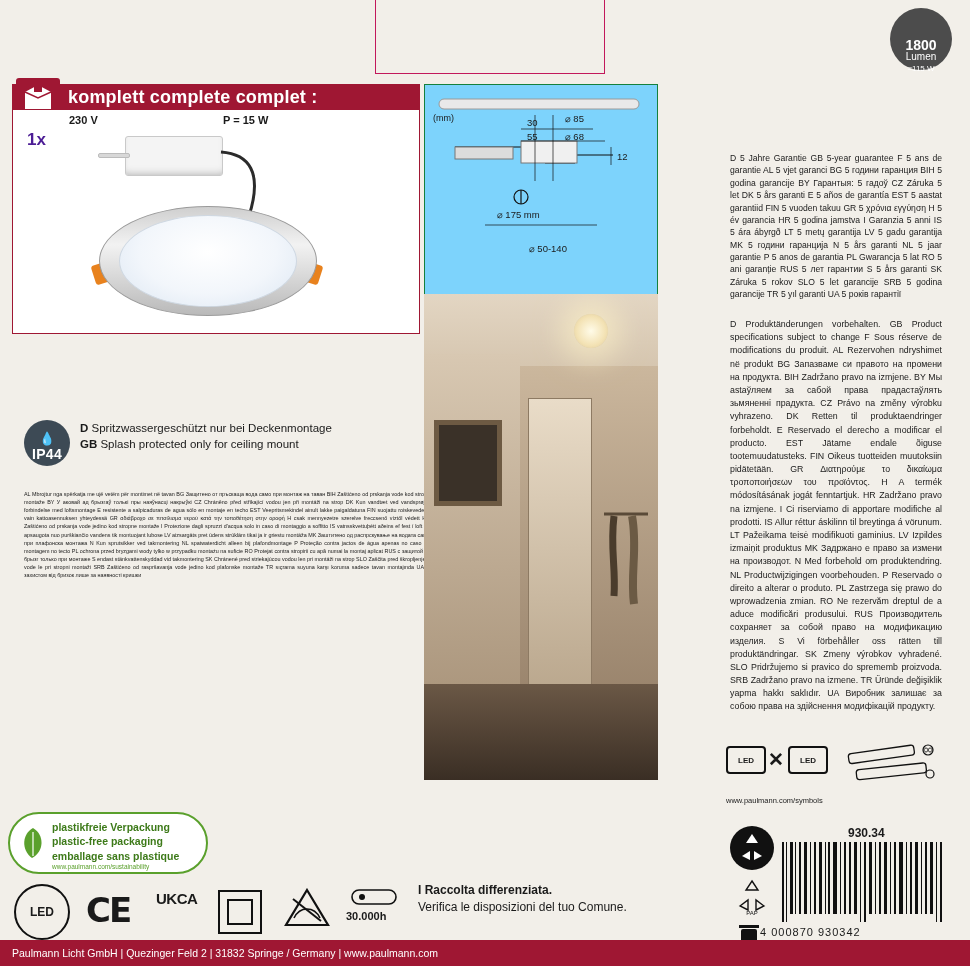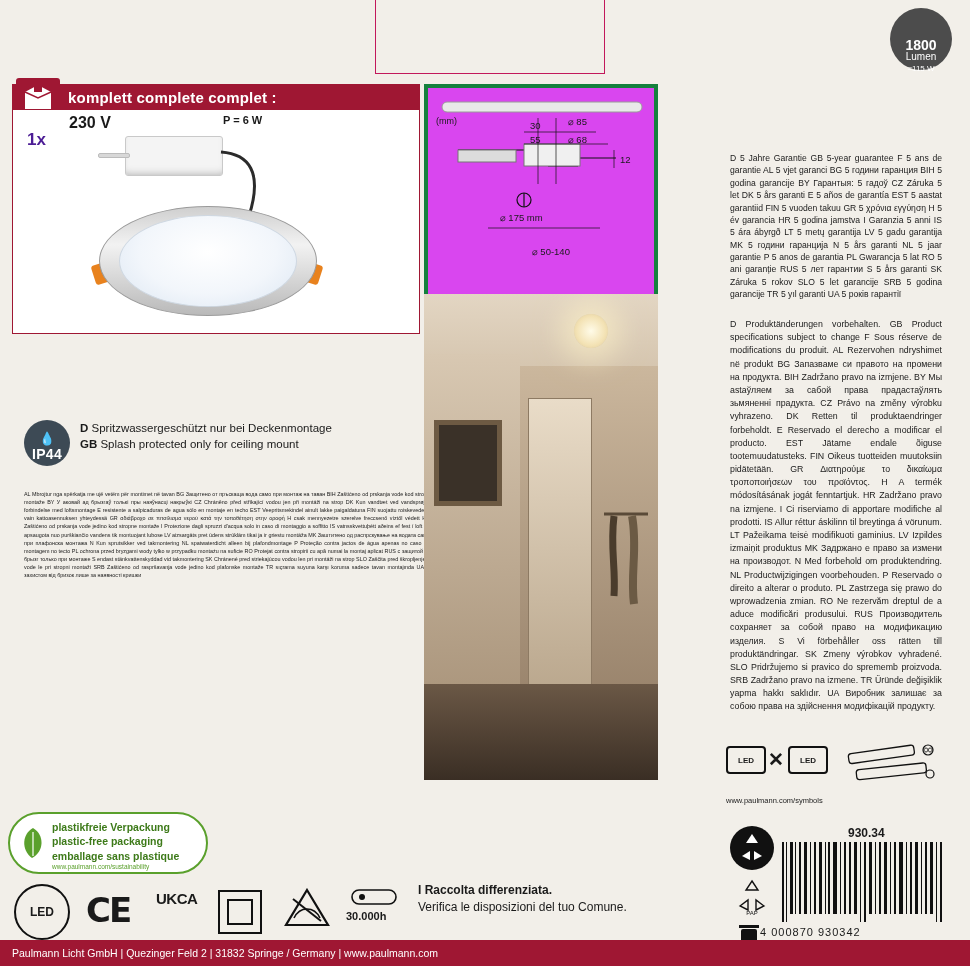--- a/index.html
+++ b/index.html
@@ -28,33 +28,33 @@
   .lumen-badge .v{font-size:14px;font-weight:bold;margin-top:33px;}
   .lumen-badge .u{font-size:10px;}
   .lumen-badge .w{font-size:8px;margin-top:2px;}
 
   
   .left-col{position:absolute;left:12px;top:84px;width:408px;}
 
   .komplett-bar{
     position:relative;height:26px;background:#9f1733;color:#fff;
     display:flex;align-items:center;padding-left:56px;box-sizing:border-box;
-    font-size:15px;font-weight:bold;letter-spacing:.2px;
+    font-size:18px;font-weight:bold;letter-spacing:.2px;
   }
   .box-icon{
     position:absolute;left:4px;top:-6px;width:44px;height:40px;
     background:#9f1733;border-radius:3px;
   }
   .box-icon svg{position:absolute;left:7px;top:4px;}
 
   .product-frame{
     position:relative;border:1px solid #9f1733;border-top:none;
     height:224px;background:#fff;box-sizing:border-box;
   }
-  .volt{position:absolute;left:56px;top:4px;font-size:16px;font-weight:bold;}
+  .volt{position:absolute;left:56px;top:4px;font-size:11px;font-weight:bold;}
   .watt{position:absolute;left:210px;top:4px;font-size:11px;font-weight:bold;}
   .qty{position:absolute;left:14px;top:20px;font-size:17px;font-weight:bold;color:#4c1d95;}
 
   
   .driver{position:absolute;left:112px;top:26px;width:96px;height:38px;
           background:#f4f4f4;border:1px solid #c9c9c9;border-radius:3px;
           box-shadow:inset 0 -6px 8px -6px #aaa;}
   .driver:after{content:"";position:absolute;left:-28px;top:16px;width:30px;height:3px;
           background:#d8d8d8;border:1px solid #bcbcbc;border-radius:2px;}
   .cable{position:absolute;left:206px;top:40px;width:60px;height:70px;}
@@ -109,21 +109,21 @@
   .racc b{font-weight:bold;}
 
   .footer{
     position:absolute;left:0;bottom:0;width:970px;height:26px;background:#9f1733;color:#fff;
     display:flex;align-items:center;padding-left:12px;box-sizing:border-box;font-size:10.5px;
   }
 
   
   .dim-frame{
     position:absolute;left:424px;top:84px;width:234px;height:219px;
-    border:4px solid #15803d;background:#d946ef;box-sizing:border-box;
+    border:1px solid #15803d;background:#7dd3fc;box-sizing:border-box;
   }
   .mm{position:absolute;left:8px;top:28px;font-size:9px;}
   .dimnum{position:absolute;font-size:9.5px;}
 
   .photo{
     position:absolute;left:424px;top:294px;width:234px;height:486px;
     background:linear-gradient(180deg,#b9a995 0%,#cbbba6 30%,#7d6a57 100%);
     overflow:hidden;border:0;
   }
   .ph-ceiling{position:absolute;left:0;top:0;width:234px;height:120px;
@@ -190,21 +190,21 @@
           <path d="M2 10 L15 3 L28 10 L28 27 L2 27 Z" fill="#ffffff"></path>
           <path d="M2 10 L15 16 L28 10" fill="none" stroke="#9f1733" stroke-width="1.4"></path>
           <rect x="11" y="3" width="8" height="7" fill="#9f1733"></rect>
         </svg>
       </div>
       <span>komplett complete complet :</span>
     </div>
 
     <div class="product-frame">
       <div class="volt">230 V</div>
-      <div class="watt">P = 6 W</div>
+      <div class="watt">P = 15 W</div>
       <div class="qty">1x</div>
 
       <div class="driver"></div>
       <svg class="cable" viewBox="0 0 60 70">
         <path d="M2 2 C 30 4, 44 22, 30 66" fill="none" stroke="#2b2b2b" stroke-width="3"></path>
       </svg>
 
       <div class="disc-wrap">
         <div class="clip l"></div>
         <div class="clip r"></div>

